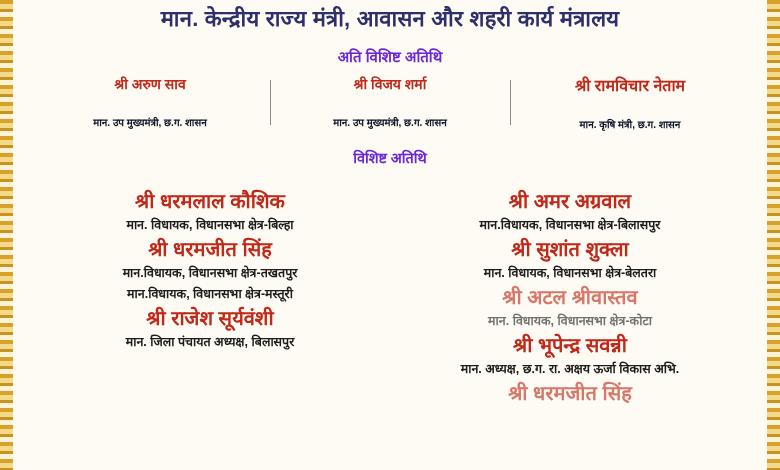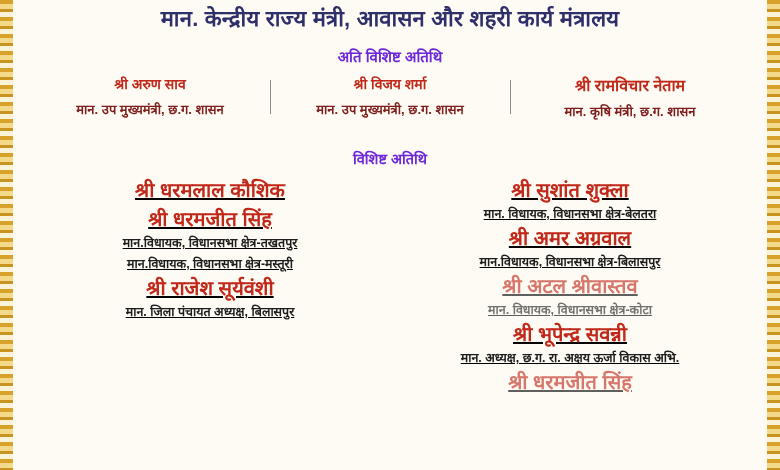--- a/index.html
+++ b/index.html
@@ -56,22 +56,23 @@
   }
 
   .section-head {
     text-align: center;
     color: #6d28d9;
     font-size: 15px;
     font-weight: bold;
     margin-top: 14px;
   }
   .section-head.vishisht {
-    margin-top: 28px;
+    margin-top: 16px;
     font-size: 14.5px;
+    font-family: Liberation Serif, serif;
   }
 
   
   .row3 {
     display: flex;
     margin-top: 10px;
     align-items: stretch;
   }
   .col3 {
     flex: 1 1 0;
@@ -88,32 +89,31 @@
   }
   .name-red {
     color: #c0281a;
     font-size: 14px;
     font-weight: bold;
     line-height: 1.2;
     white-space: nowrap;
   }
   .name-red.smaller { font-size: 16px; }
   .desig {
-    color: #7f1d1d;
-    font-size: 13px;
-    font-weight: bold;
-    margin-top: 7px;
+    color: #0f172a;
+    font-size: 10px;
+    font-weight: bold;
+    margin-top: 22px;
     white-space: nowrap;
   }
 
   
   .row2 {
     display: flex;
-    margin-top: 8px;
-    text-decoration: underline;
+    margin-top: 20px;
   }
   .col2 {
     flex: 1 1 50%;
     text-align: center;
     padding: 0 4px;
   }
   .entry { margin-top: 4px; }
   .entry:first-child { margin-top: 2px; }
   .ename {
     color: #c0281a;
@@ -160,42 +160,43 @@
     </div>
   </div>
 
   <div class="section-head vishisht">विशिष्ट अतिथि</div>
 
   <div class="row2 clip">
 
     <div class="col2">
       <div class="entry">
         <div class="ename">श्री धरमलाल कौशिक</div>
+        <div class="edesig">मान. विधायक, विधानसभा क्षेत्र-बिल्हा</div>
       </div>
       <div class="entry">
         <div class="ename">श्री धरमजीत सिंह</div>
         <div class="edesig">मान.विधायक, विधानसभा क्षेत्र-तखतपुर</div>
       </div>
       <div class="entry">
         <div class="edesig">मान.विधायक, विधानसभा क्षेत्र-मस्तूरी</div>
       </div>
       <div class="entry">
         <div class="ename">श्री राजेश सूर्यवंशी</div>
         <div class="edesig">मान. जिला पंचायत अध्यक्ष, बिलासपुर</div>
       </div>
     </div>
 
     <div class="col2">
       <div class="entry">
+        <div class="ename">श्री अमर अग्रवाल</div>
+        <div class="edesig">मान.विधायक, विधानसभा क्षेत्र-बिलासपुर</div>
+      </div>
+      <div class="entry">
         <div class="ename">श्री सुशांत शुक्ला</div>
         <div class="edesig fade-1">मान. विधायक, विधानसभा क्षेत्र-बेलतरा</div>
-      </div>
-      <div class="entry">
-        <div class="ename">श्री अमर अग्रवाल</div>
-        <div class="edesig">मान.विधायक, विधानसभा क्षेत्र-बिलासपुर</div>
       </div>
       <div class="entry fade-1">
         <div class="ename">श्री अटल श्रीवास्तव</div>
         <div class="edesig fade-2">मान. विधायक, विधानसभा क्षेत्र-कोटा</div>
       </div>
       <div class="entry">
         <div class="ename">श्री भूपेन्द्र सवन्नी</div>
         <div class="edesig">मान. अध्यक्ष, छ.ग. रा. अक्षय ऊर्जा विकास अभि.</div>
       </div>
       <div class="entry fade-1">

